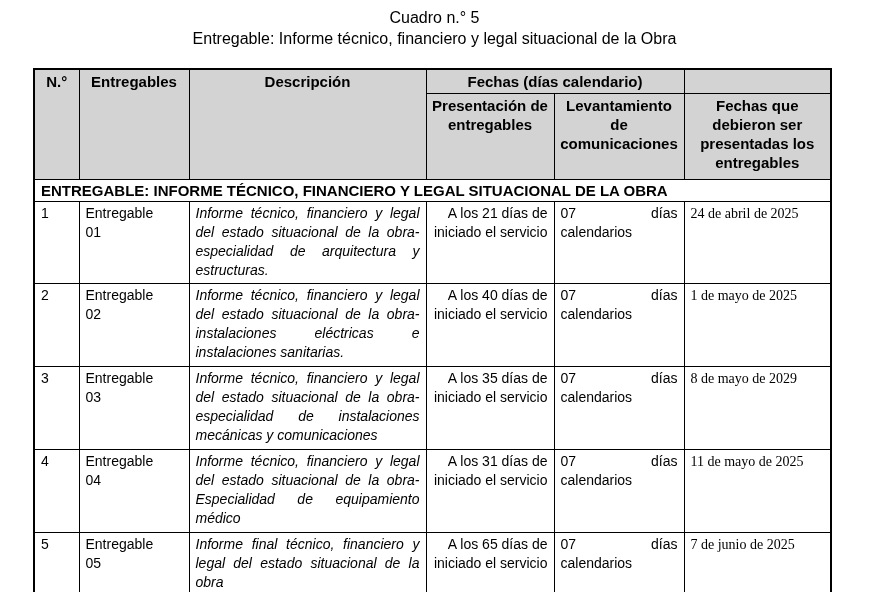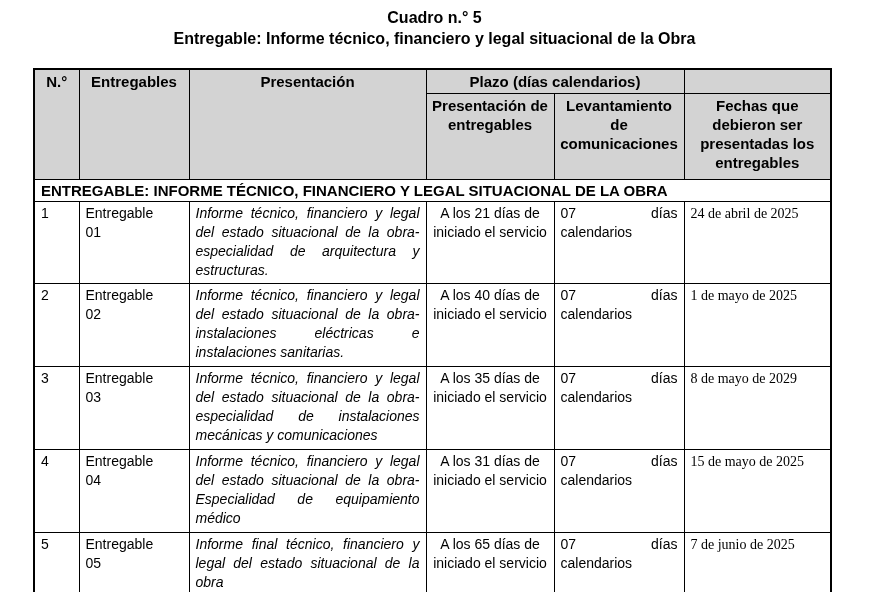--- a/index.html
+++ b/index.html
@@ -11,21 +11,21 @@
     overflow: hidden;
     font-family: "Liberation Sans", sans-serif;
     color: #000000;
   }
   .titles {
     position: absolute;
     top: 7px;
     left: 0;
     width: 869px;
     text-align: center;
-    font-weight: bold;
+    font-weight: normal;
     font-size: 16px;
     line-height: 21px;
   }
   table.main {
     position: absolute;
     left: 33px;
     top: 68px;
     width: 797px;
     border-collapse: collapse;
     table-layout: fixed;
@@ -59,21 +59,21 @@
     font-weight: bold;
     font-size: 15px;
     line-height: 17px;
     padding: 1px 4px;
     background: #ffffff;
     white-space: nowrap;
   }
   td.c-n    { padding-left: 6px; }
   td.c-ent  { white-space: pre-line; }
   td.c-desc { text-align: justify; padding: 2px 7px 2px 8px; font-style: italic; }
-  td.c-pres { text-align: center; padding: 2px 4px; }
+  td.c-pres { text-align: right; padding: 2px 4px; }
   td.c-lev  { text-align: justify; padding: 2px 7px; }
   td.c-fec  { padding-left: 7px; font-family: Liberation Serif, serif; }
 </style>
 </head>
 <body>
 
 <div id="page">
 
   <div class="titles">
     <div>Cuadro n.° 5</div>
@@ -87,22 +87,22 @@
       <col style="width:237px">
       <col style="width:128px">
       <col style="width:130px">
       <col style="width:147px">
     </colgroup>
 
     <tbody>
         <tr class="hdr-top">
       <th class="span-cell" rowspan="2">N.°</th>
       <th class="span-cell" rowspan="2">Entregables</th>
-      <th class="span-cell" rowspan="2">Presentación</th>
-      <th colspan="2">Plazo (días calendarios)</th>
+      <th class="span-cell" rowspan="2">Descripción</th>
+      <th colspan="2">Fechas (días calendario)</th>
       <th></th>
     </tr>
     <tr class="hdr-sub">
       <th class="sub-cell">Presentación de entregables</th>
       <th class="sub-cell">Levantamiento de comunicaciones</th>
       <th class="sub-cell">Fechas que debieron ser presentadas los entregables</th>
     </tr>
 
     <tr class="banner-row">
       <td class="banner" colspan="6">ENTREGABLE: INFORME TÉCNICO, FINANCIERO Y LEGAL SITUACIONAL DE LA OBRA</td>
@@ -138,21 +138,21 @@
       <td class="c-fec">8 de mayo de 2029</td>
     </tr>
 
     <tr class="data-row" style="height:83px">
       <td class="c-n">4</td>
       <td class="c-ent">Entregable
 04</td>
       <td class="c-desc">Informe técnico, financiero y legal del estado situacional de la obra- Especialidad de equipamiento médico</td>
       <td class="c-pres">A los 31 días de iniciado el servicio</td>
       <td class="c-lev">07 días calendarios</td>
-      <td class="c-fec">15 de mayo de 2025</td>
+      <td class="c-fec">11 de mayo de 2025</td>
     </tr>
 
     <tr class="data-row" style="height:83px">
       <td class="c-n">5</td>
       <td class="c-ent">Entregable
 05</td>
       <td class="c-desc">Informe final técnico, financiero y legal del estado situacional de la obra</td>
       <td class="c-pres">A los 65 días de iniciado el servicio</td>
       <td class="c-lev">07 días calendarios</td>
       <td class="c-fec">7 de junio de 2025</td>

